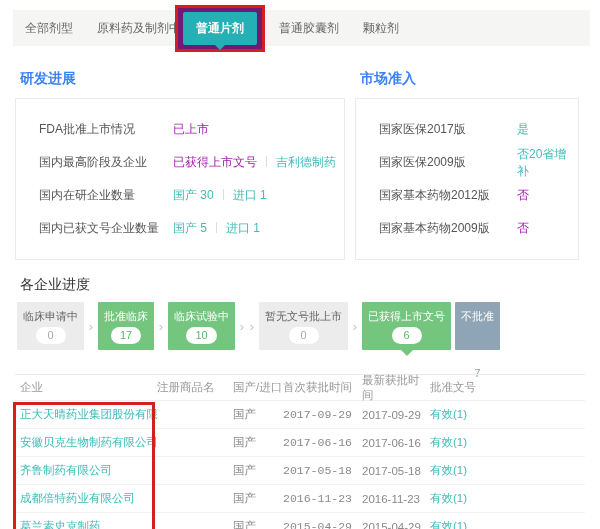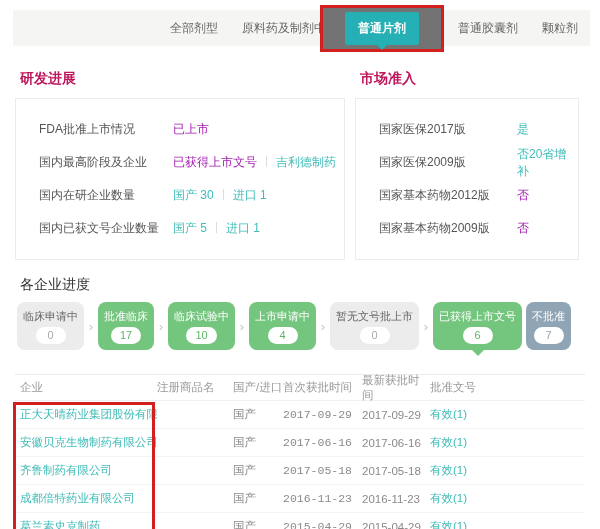--- a/index.html
+++ b/index.html
@@ -6,68 +6,68 @@
   html,body { width:600px; height:529px; }
   body {
     position:relative; overflow:hidden; background:#fff;
     font-family:"Liberation Sans","DejaVu Sans",sans-serif;
     color:#666; font-size:12px;
   }
 
   
   .tabbar {
     position:absolute; left:13px; top:10px; width:577px; height:36px;
-    background:#f5f5f3; display:flex; align-items:center;justify-content:flex-end;
+    background:#f5f5f3; display:flex; align-items:center;
   }
   .tab { padding:0 12px; white-space:nowrap; color:#666; cursor:pointer; }
   .tab-hl {
     position:relative; z-index:2; margin-left:-42px; margin-right:2px;
-    background:#737373; border:3px solid #d3201f; padding:4px 22px;
+    background:#701a75; border:3px solid #d3201f; padding:4px 5px;
   }
   .tab-active {
     background:#25b0b5; color:#fff; font-weight:bold;
     padding:8px 13px; border-radius:2px; position:relative;
   }
   .tab-active::after {
     content:""; position:absolute; left:50%; bottom:-5px; margin-left:-5px;
     border-left:5px solid transparent; border-right:5px solid transparent;
     border-top:5px solid #25b0b5;
   }
 
   
   .panels { position:absolute; top:70px; left:0; width:600px; display:flex; padding:0 15px; }
-  .panel h3 { font-size:14px; color:#be185d; font-weight:bold; margin:0 0 10px 5px; }
+  .panel h3 { font-size:14px; color:#3b82f6; font-weight:bold; margin:0 0 10px 5px; }
   .card { border:1px solid #ebebeb; background:#fff; padding:14px 0 14px 23px; height:162px; }
   .panel-rnd { width:330px; }
   .panel-market { width:224px; margin-left:10px; }
   .info-row { height:33px; display:flex; align-items:center; }
   .lbl { color:#555; }
   .panel-rnd .lbl { width:134px; flex:none; }
   .panel-market .lbl { width:138px; flex:none; }
   .muted { color:#a21caf; }
   .link { color:#3fbcb8; text-decoration:none; cursor:pointer; }
   .sep { display:inline-block; width:1px; height:11px; background:#ddd; margin:0 9px; vertical-align:-1px; }
 
   
   .progress-title { position:absolute; top:276px; left:20px; font-size:14px; color:#333; font-weight:normal; }
   .steps { position:absolute; top:302px; left:15px; width:575px; display:flex; align-items:center; }
   .step {
-    height:48px; border-radius:8px; padding:7px 6px 0; margin:0 2px;
+    height:48px; border-radius:1px; padding:7px 6px 0; margin:0 2px;
     display:flex; flex-direction:column; align-items:center; flex:none;
     font-size:11px; white-space:nowrap; cursor:pointer; position:relative;
   }
   .step .count {
     margin-top:3px; background:#fff; border-radius:9px; min-width:30px;
     padding:0 9px; line-height:17px; font-size:11px; text-align:center;
   }
   .s-gray { background:#ececec; color:#666; }
   .s-gray .count { color:#aaa; }
   .s-green { background:#74c67e; color:#fff; }
   .s-green .count { color:#5db668; }
-  .s-slate { background:#8fa5b5; color:#fff; }
+  .s-slate { background:#8fa5b5; color:#fff;gap:38px; }
   .s-slate .count { color:#8fa5b5; }
   .s-selected::after {
     content:""; position:absolute; left:50%; bottom:-6px; margin-left:-6px;
     border-left:6px solid transparent; border-right:6px solid transparent;
     border-top:6px solid #74c67e;
   }
   .arrow { color:#c3c3c3; font-size:13px; width:10px; text-align:center; flex:none; }
 
   
   .table { position:absolute; top:374px; left:15px; width:570px; border-top:1px solid #eaeaea; font-size:11.5px; }
@@ -161,24 +161,20 @@
   <div class="step s-green">
     <span>批准临床</span>
     <span class="count">17</span>
   </div>
   <span class="arrow">›</span>
   <div class="step s-green">
     <span>临床试验中</span>
     <span class="count">10</span>
   </div>
   <span class="arrow">›</span>
-  <div class="step s-green">
-    <span>上市申请中</span>
-    <span class="count">4</span>
-  </div>
   <span class="arrow">›</span>
   <div class="step s-gray">
     <span>暂无文号批上市</span>
     <span class="count">0</span>
   </div>
   <span class="arrow">›</span>
   <div class="step s-green s-selected">
     <span>已获得上市文号</span>
     <span class="count">6</span>
   </div>

